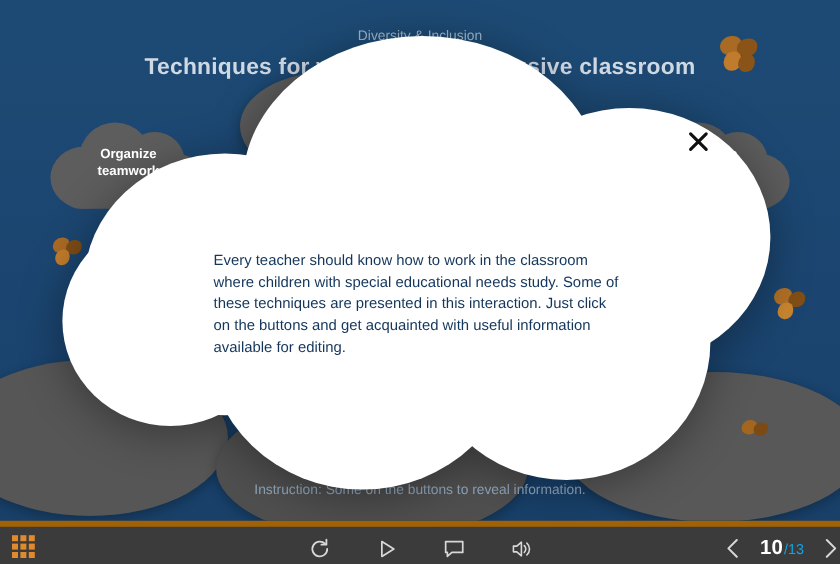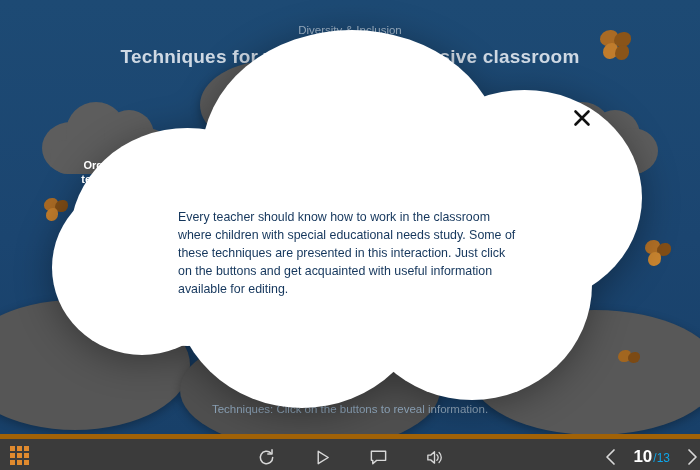--- a/index.html
+++ b/index.html
@@ -228,21 +228,21 @@
     <div class="bg-cloud" style="left:180px; top:330px; width:260px; height:120px; background:#4f4f4f;"></div>
     <div class="bg-cloud" style="left:470px; top:310px; width:250px; height:125px; background:#585858;"></div>
     <div class="bg-cloud" style="left:200px; top:60px; width:150px; height:90px; background:#5a5a5a;"></div>
 
     <div class="cloud-btn" style="left:42px; top:100px;">
       <div class="lobe l1"></div>
       <div class="lobe l2"></div>
       <div class="lobe l3"></div>
       <div class="lobe l4"></div>
       <div class="lobe base"></div>
-      <div class="label" style="white-space:pre-line;margin-top:36px;">Organize
+      <div class="label" style="white-space:pre-line;">Organize
 teamwork</div>
     </div>
 
     <div class="cloud-btn" style="left:528px; top:100px;">
       <div class="lobe l1"></div>
       <div class="lobe l2"></div>
       <div class="lobe l3"></div>
       <div class="lobe l4"></div>
       <div class="lobe base"></div>
       <div class="label" style="white-space:pre-line;">Practice
@@ -263,21 +263,21 @@
     <div class="butterfly" style="left:645px; top:240px; width:28px; height:28px;">
       <div class="wing" style="left:0; top:0; width:15px; height:14px; background:#b06f26;"></div>
       <div class="wing" style="left:12px; top:3px; width:14px; height:13px; background:#824e16;"></div>
       <div class="wing" style="left:3px; top:12px; width:13px; height:14px; background:#c8842f;"></div>
     </div>
     <div class="butterfly" style="left:618px; top:350px; width:24px; height:24px;">
       <div class="wing" style="left:0; top:0; width:13px; height:12px; background:#a2661f;"></div>
       <div class="wing" style="left:10px; top:2px; width:12px; height:11px; background:#7c4a14;"></div>
     </div>
 
-    <div class="slide-instruction">Techniques: Click on the buttons to reveal information.</div>
+    <div class="slide-instruction">Instruction: Some on the buttons to reveal information.</div>
   </div>
 
   <div class="modal-cloud">
     <div class="mlobe m1"></div>
     <div class="mlobe m2"></div>
     <div class="mlobe m3"></div>
     <div class="mlobe m4"></div>
     <div class="mlobe m5"></div>
     <div class="mlobe m6"></div>
     <div class="mlobe m7"></div>

